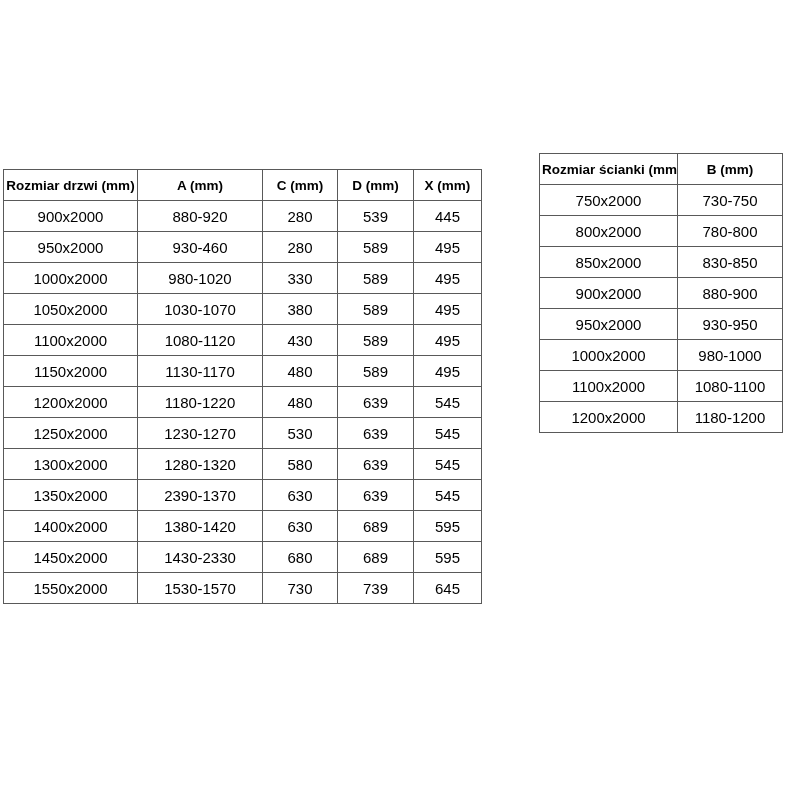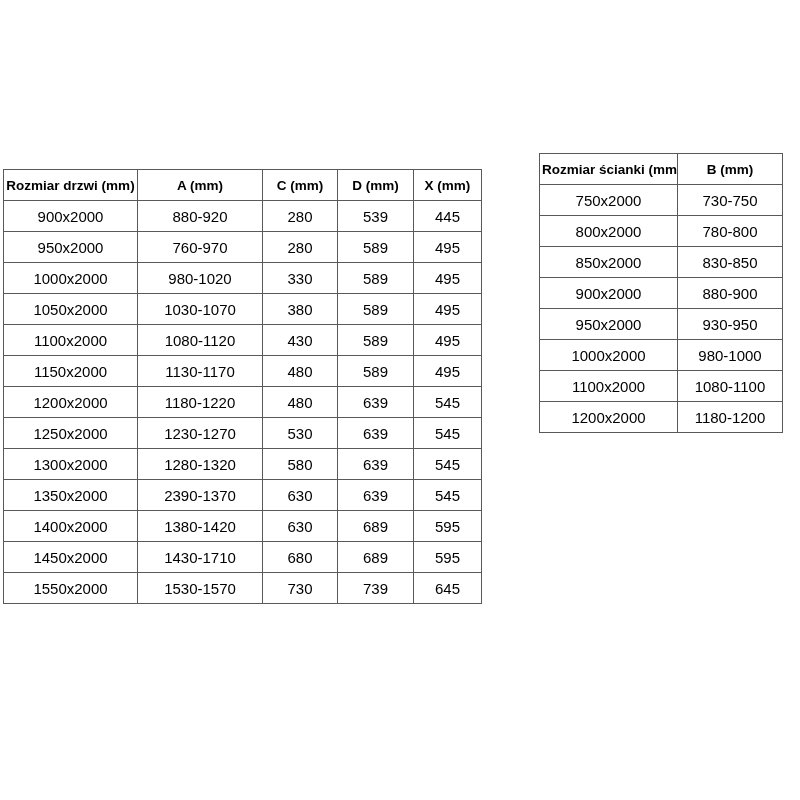--- a/index.html
+++ b/index.html
@@ -68,21 +68,21 @@
       <tbody>
         <tr>
           <td>900x2000</td>
           <td>880-920</td>
           <td>280</td>
           <td>539</td>
           <td>445</td>
         </tr>
         <tr>
           <td>950x2000</td>
-          <td>760-970</td>
+          <td>930-460</td>
           <td>280</td>
           <td>589</td>
           <td>495</td>
         </tr>
         <tr>
           <td>1000x2000</td>
           <td>980-1020</td>
           <td>330</td>
           <td>589</td>
           <td>495</td>
@@ -138,21 +138,21 @@
         </tr>
         <tr>
           <td>1400x2000</td>
           <td>1380-1420</td>
           <td>630</td>
           <td>689</td>
           <td>595</td>
         </tr>
         <tr>
           <td>1450x2000</td>
-          <td>1430-1710</td>
+          <td>1430-2330</td>
           <td>680</td>
           <td>689</td>
           <td>595</td>
         </tr>
         <tr>
           <td>1550x2000</td>
           <td>1530-1570</td>
           <td>730</td>
           <td>739</td>
           <td>645</td>

